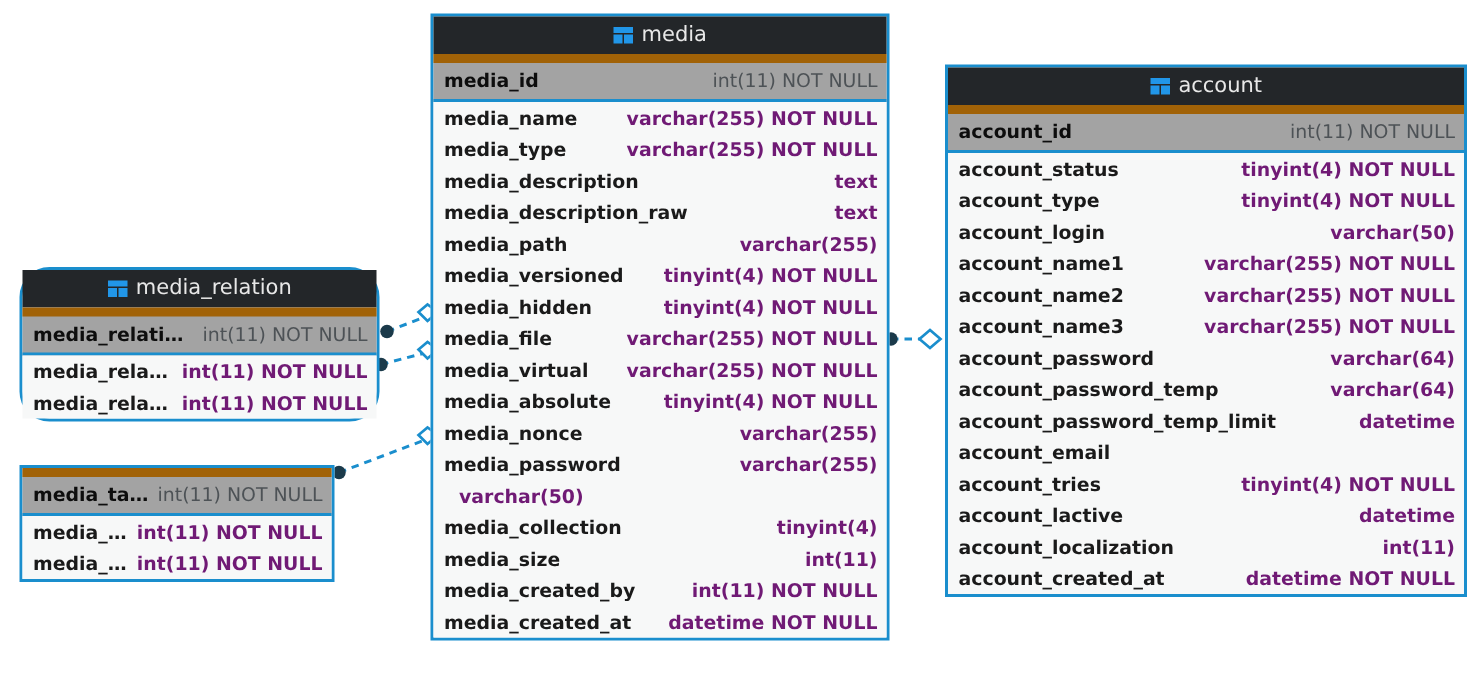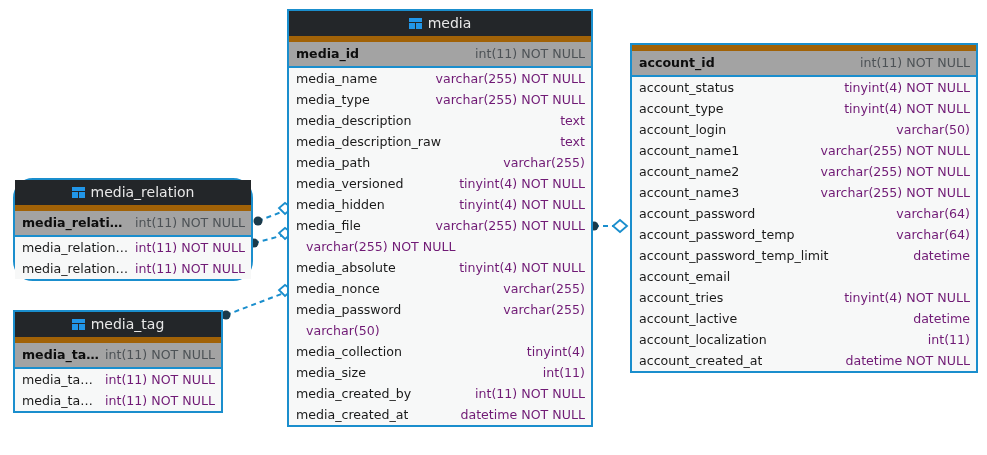--- a/index.html
+++ b/index.html
@@ -44,21 +44,21 @@
   .tbl-icon i{position:absolute;background:#2196e8;display:block;}
   .tbl-icon .bar{left:0;top:0;width:13px;height:4px;}
   .tbl-icon .c1{left:0;top:5px;width:6px;height:6px;}
   .tbl-icon .c2{left:7px;top:5px;width:6px;height:6px;}
 
   .pk-row{
     border-top:6px solid #a16207;
     border-bottom:2px solid #1a8ecd;
     background:#a3a3a3;
   }
-  .rows{background:#f7f8f8;}
+  .rows{background:#f7f8f8;font-weight:bold;}
   .field{
     display:flex;
     align-items:center;
     justify-content:space-between;
     padding:1px 6px 1px 7px;
     font-size:12.6px;
     height:21px;
     line-height:21px;
     box-sizing:border-box;
     white-space:nowrap;
@@ -147,20 +147,21 @@
         </div>
       <div class="field">
           <span class="f-name">media_hidden</span>
           <span class="f-type">tinyint(4) NOT NULL</span>
         </div>
       <div class="field">
           <span class="f-name">media_file</span>
           <span class="f-type">varchar(255) NOT NULL</span>
         </div>
       <div class="field">
+          <span class="f-name">media_virtual</span>
           <span class="f-type">varchar(255) NOT NULL</span>
         </div>
       <div class="field">
           <span class="f-name">media_absolute</span>
           <span class="f-type">tinyint(4) NOT NULL</span>
         </div>
       <div class="field">
           <span class="f-name">media_nonce</span>
           <span class="f-type">varchar(255)</span>
         </div>
@@ -184,20 +185,28 @@
           <span class="f-type">int(11) NOT NULL</span>
         </div>
       <div class="field">
           <span class="f-name">media_created_at</span>
           <span class="f-type">datetime NOT NULL</span>
         </div>
     </div>
   </div>
 
   <div class="entity" id="ent-account" style="left:630px;top:43px;width:348px;">
+    <div class="ent-header">
+      <span class="tbl-icon">
+          <i class="bar"></i>
+          <i class="c1"></i>
+          <i class="c2"></i>
+        </span>
+      <span>account</span>
+    </div>
     <div class="pk-row">
       <div class="field">
         <span class="f-name">account_id</span>
         <span class="f-type">int(11) NOT NULL</span>
       </div>
     </div>
     <div class="rows">
       <div class="field">
           <span class="f-name">account_status</span>
           <span class="f-type">tinyint(4) NOT NULL</span>
@@ -277,28 +286,20 @@
           <span class="f-type">int(11) NOT NULL</span>
         </div>
       <div class="field">
           <span class="f-name">media_relation_dst</span>
           <span class="f-type">int(11) NOT NULL</span>
         </div>
     </div>
   </div>
 
   <div class="entity compact" id="ent-media-tag" style="left:13px;top:310px;width:210px;">
-    <div class="ent-header">
-      <span class="tbl-icon">
-          <i class="bar"></i>
-          <i class="c1"></i>
-          <i class="c2"></i>
-        </span>
-      <span>media_tag</span>
-    </div>
     <div class="pk-row">
       <div class="field">
         <span class="f-name">media_tag_id</span>
         <span class="f-type">int(11) NOT NULL</span>
       </div>
     </div>
     <div class="rows">
       <div class="field">
           <span class="f-name">media_tag_src</span>
           <span class="f-type">int(11) NOT NULL</span>

